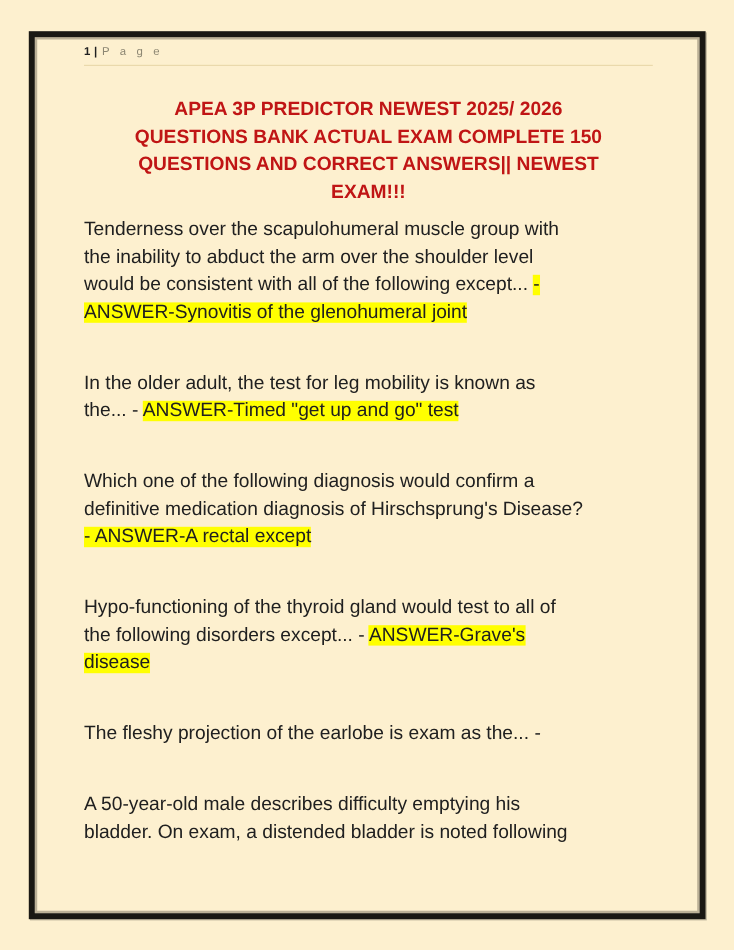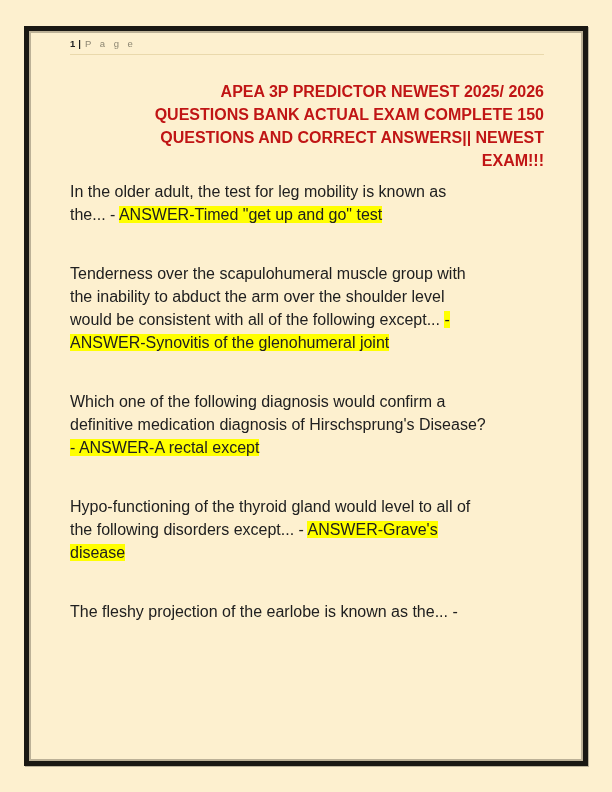--- a/index.html
+++ b/index.html
@@ -45,21 +45,21 @@
     margin: 0 4px 0 3px;
   }
   .pg-label {
     color: var(--page-label-gray, #8c8672);
     letter-spacing: 3px;
   }
   .title {
     font-size: 16px;
     font-weight: bold;
     color: var(--title-red, #c01515);
-    text-align: right;
+    text-align: center;
     line-height: 23px;
     white-space: pre-line;
     margin: 25px 0 8px 0;
   }
   .question {
     font-size: 16px;
     line-height: 23px;
     color: var(--body-text, #202020);
     white-space: pre;
     margin: 0 0 36px 0;
@@ -80,31 +80,33 @@
       <div class="page-header">
         <span class="pg-num">1</span><span class="pg-sep">|</span><span class="pg-label">P a g e</span>
       </div>
 
       <h1 class="title">APEA 3P PREDICTOR NEWEST 2025/ 2026
 QUESTIONS BANK ACTUAL EXAM COMPLETE 150
 QUESTIONS AND CORRECT ANSWERS|| NEWEST
 EXAM!!!</h1>
 
       <div id="questions">
-          <p class="question"><span>In the older adult, the test for leg mobility is known as
-the... - </span><mark class="answer-hl">ANSWER-Timed "get up and go" test</mark></p>
           <p class="question"><span>Tenderness over the scapulohumeral muscle group with
 the inability to abduct the arm over the shoulder level
 would be consistent with all of the following except... </span><mark class="answer-hl">-
 ANSWER-Synovitis of the glenohumeral joint</mark></p>
+          <p class="question"><span>In the older adult, the test for leg mobility is known as
+the... - </span><mark class="answer-hl">ANSWER-Timed "get up and go" test</mark></p>
           <p class="question"><span>Which one of the following diagnosis would confirm a
 definitive medication diagnosis of Hirschsprung's Disease?
 </span><mark class="answer-hl">- ANSWER-A rectal except</mark></p>
-          <p class="question"><span>Hypo-functioning of the thyroid gland would level to all of
+          <p class="question"><span>Hypo-functioning of the thyroid gland would test to all of
 the following disorders except... - </span><mark class="answer-hl">ANSWER-Grave's
 disease</mark></p>
-          <p class="question"><span>The fleshy projection of the earlobe is known as the... -
+          <p class="question"><span>The fleshy projection of the earlobe is exam as the... -
 </span></p>
+          <p class="question"><span>A 50-year-old male describes difficulty emptying his
+bladder. On exam, a distended bladder is noted following</span></p>
         </div>
 
     </div>
   </div>
 </div>
 
 </body></html>

